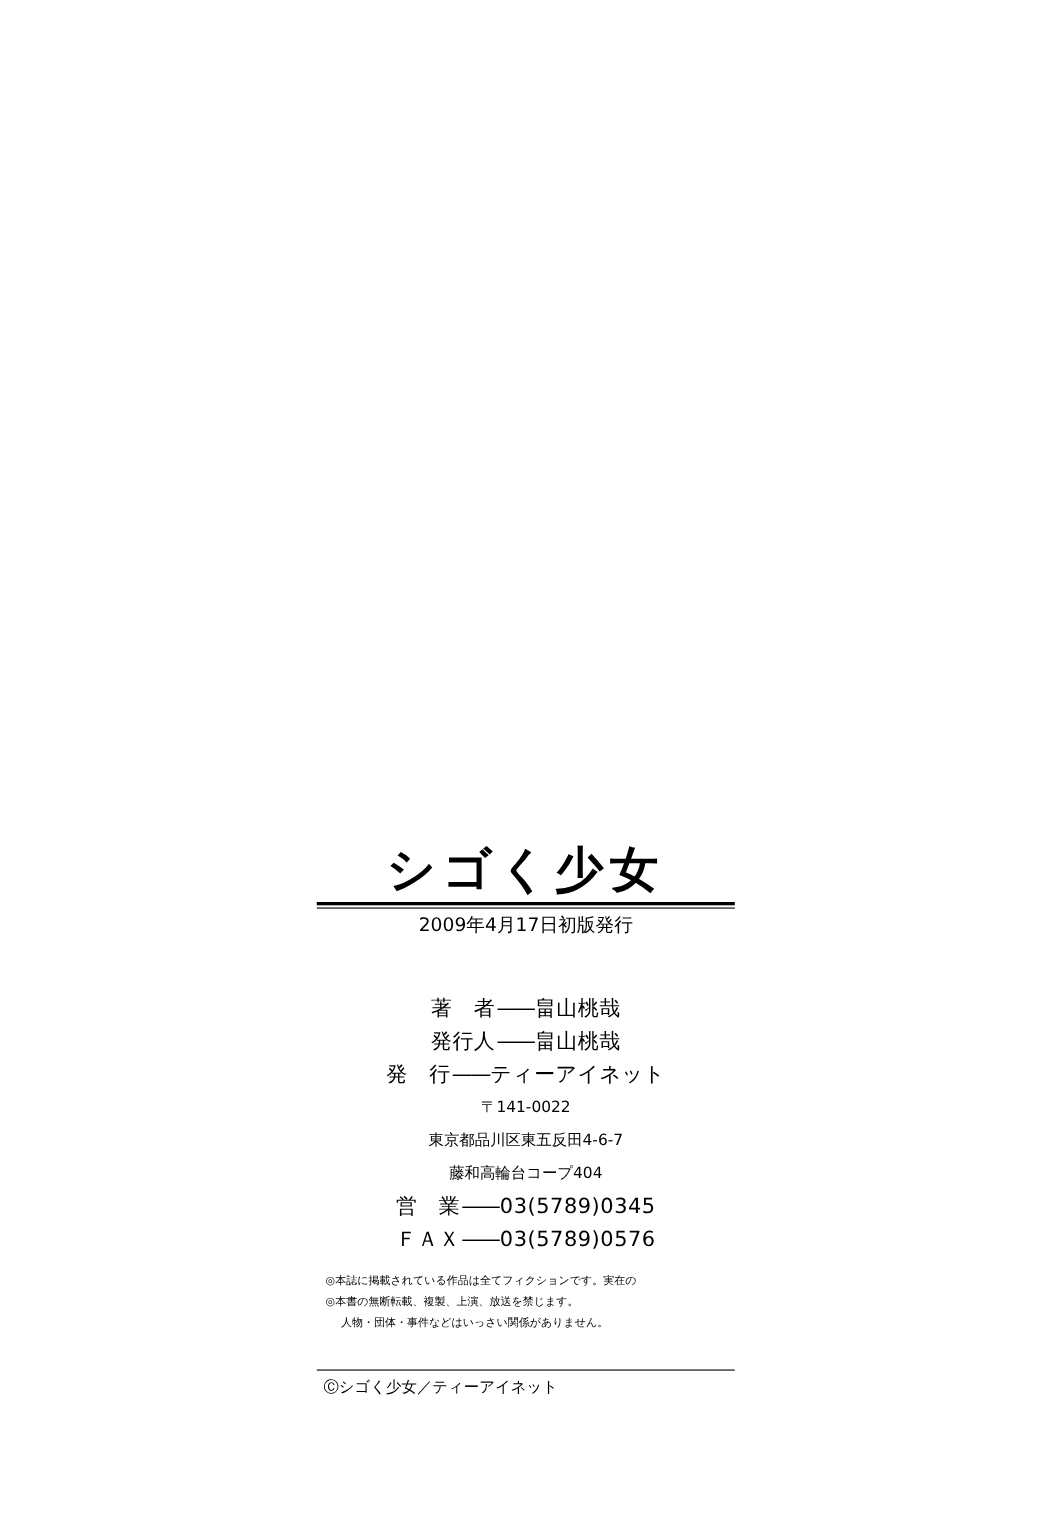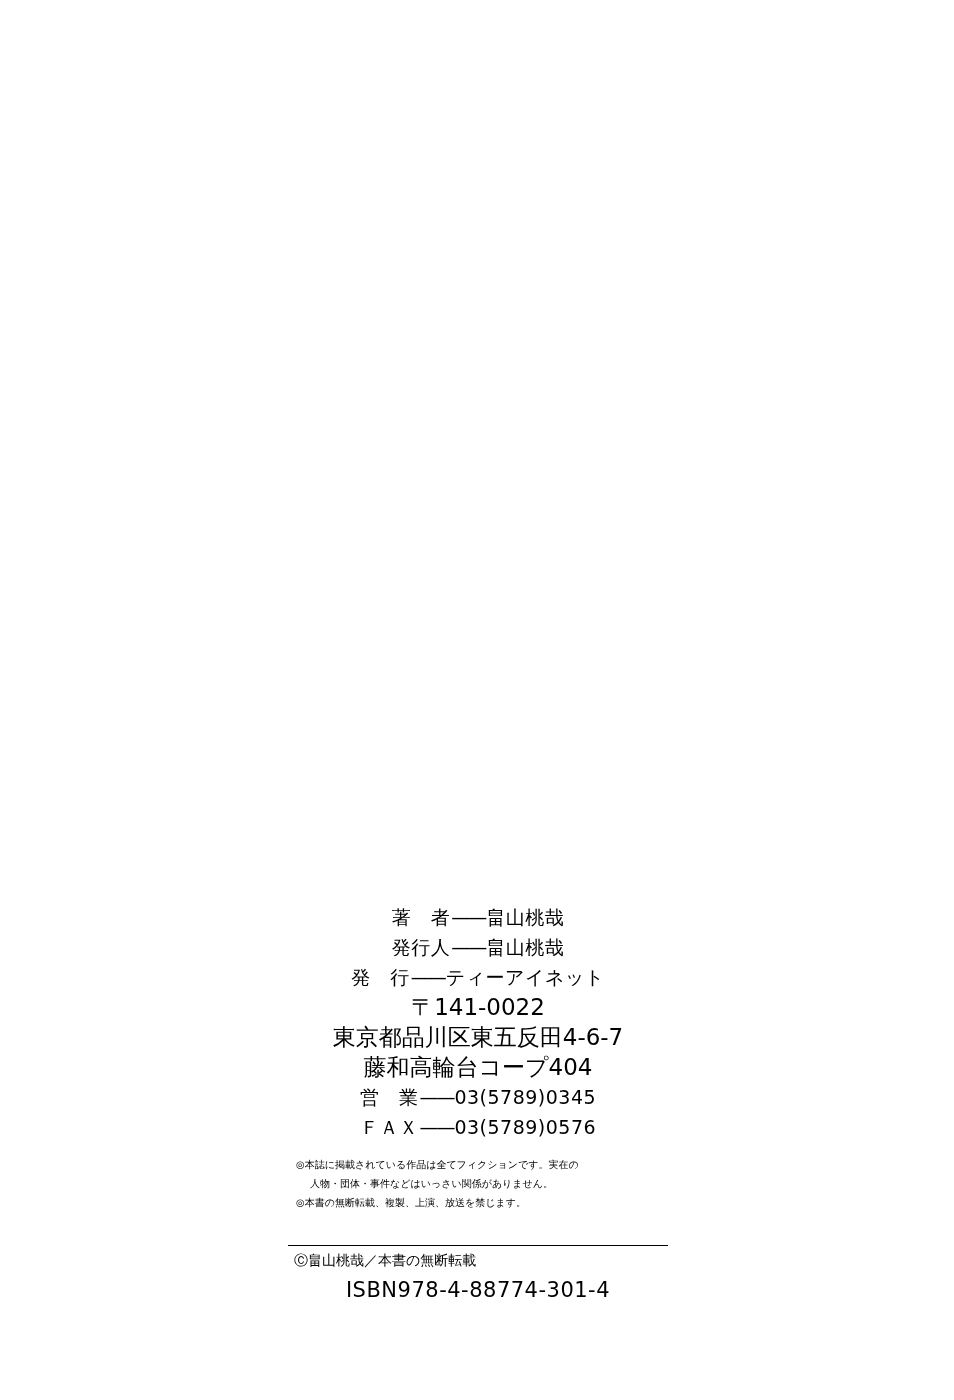--- a/index.html
+++ b/index.html
@@ -85,21 +85,21 @@
     letter-spacing: 0.5px;
   }
   .credit-center {
     text-align: center;
     white-space: nowrap;
   }
 
   .addr-block {
     text-align: center;
     font-family: "DejaVu Sans", sans-serif;
-    font-size: 23px;
+    font-size: 14px;
     line-height: 30px;
   }
 
   
   .notes {
     position: absolute;
     left: 296px;
     top: 1155px;
     width: 370px;
     font-family: "DejaVu Sans", sans-serif;
@@ -138,20 +138,26 @@
     font-size: 21px;
     letter-spacing: 0.5px;
     white-space: nowrap;
   }
 </style>
 </head>
 <body>
 
 <div class="colophon">
 
+  <div class="title-block">
+    <div class="book-title">シゴく少女</div>
+    <div class="rule-thick"></div>
+    <div class="rule-thin"></div>
+    <div class="pubdate">2009年4月17日初版発行</div>
+  </div>
 
   <div class="credits">
 
     <div class="credit-row">
       <span class="credit-label">著　者</span>
       <span class="credit-dash">——</span>
       <span class="credit-value">畠山桃哉</span>
     </div>
 
     <div class="credit-row">
@@ -183,27 +189,26 @@
       <span class="credit-dash">——</span>
       <span class="credit-value">03(5789)0576</span>
     </div>
 
   </div>
 
   <div class="notes">
     <div class="note-line">
       <span>◎</span><span>本誌に掲載されている作品は全てフィクションです。実在の</span>
     </div>
+    <div class="note-line">
+      <span>◎</span><span>本書の無断転載、複製、上演、放送を禁じます。</span>
+    </div>
     <div class="note-line note-indent">
       <span>人物・団体・事件などはいっさい関係がありません。</span>
     </div>
-    <div class="note-line">
-      <span>◎</span><span>本書の無断転載、複製、上演、放送を禁じます。</span>
-    </div>
   </div>
 
   <div class="footer-rule"></div>
 
-  <div class="copyright">Ⓒ畠山桃哉／本書の無断転載</div>
-
-  <div class="isbn">ISBN978-4-88774-301-4</div>
+  <div class="copyright">Ⓒシゴく少女／ティーアイネット</div>
+
 
 </div>
 
 </body></html>

